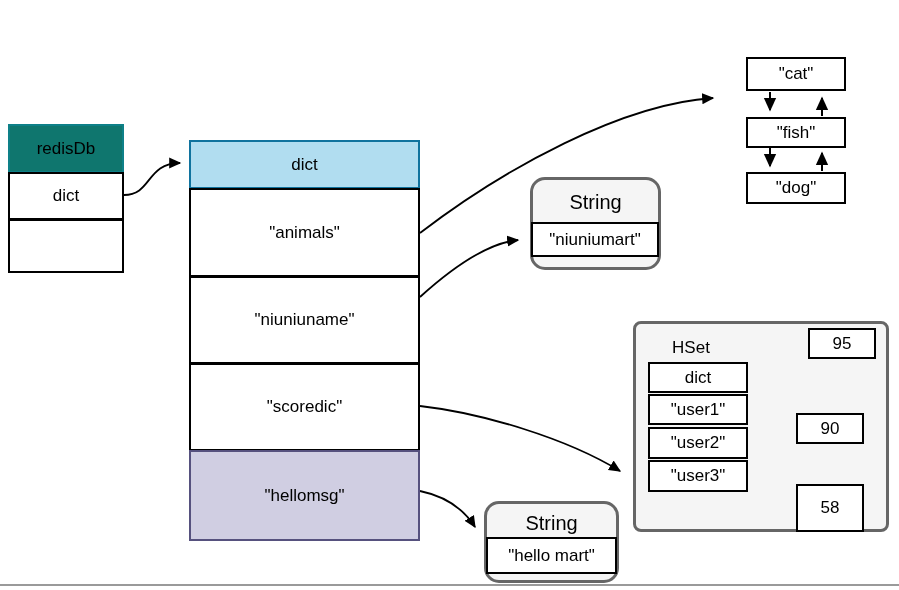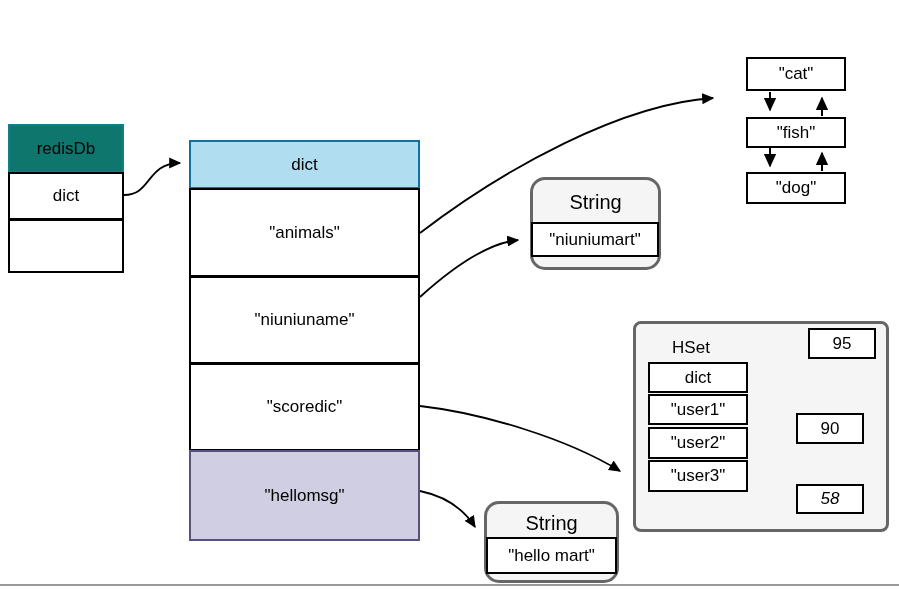--- a/index.html
+++ b/index.html
@@ -78,21 +78,21 @@
 
   <div class="container-box" style="left:633px; top:321px; width:256px; height:211px; border-radius:8px;">
     <div class="ctitle" style="top:14px; left:-70px;">HSet</div>
   </div>
   <div class="cell" style="left:648px; top:362px; width:100px; height:31px;">dict</div>
   <div class="cell" style="left:648px; top:394px; width:100px; height:31px;">"user1"</div>
   <div class="cell" style="left:648px; top:427px; width:100px; height:32px;">"user2"</div>
   <div class="cell" style="left:648px; top:460px; width:100px; height:32px;">"user3"</div>
   <div class="cell" style="left:795px; top:328px; width:68px; height:31px;margin-left:13px;">95</div>
   <div class="cell" style="left:796px; top:413px; width:68px; height:31px;">90</div>
-  <div class="cell" style="left:796px; top:484px; width:68px; height:30px;font-style:italic;">58</div>
+  <div class="cell" style="left:796px; top:484px; width:68px; height:48px;">58</div>
 
   <div class="container-box" style="left:484px; top:501px; width:135px; height:82px; border-radius:15px;">
     <div class="ctitle ctitle-sm" style="top:8px;">String</div>
   </div>
   <div class="cell" style="left:486px; top:537px; width:131px; height:37px;">"hello mart"</div>
 
   <div class="divider"></div>
 
 </div>
 

